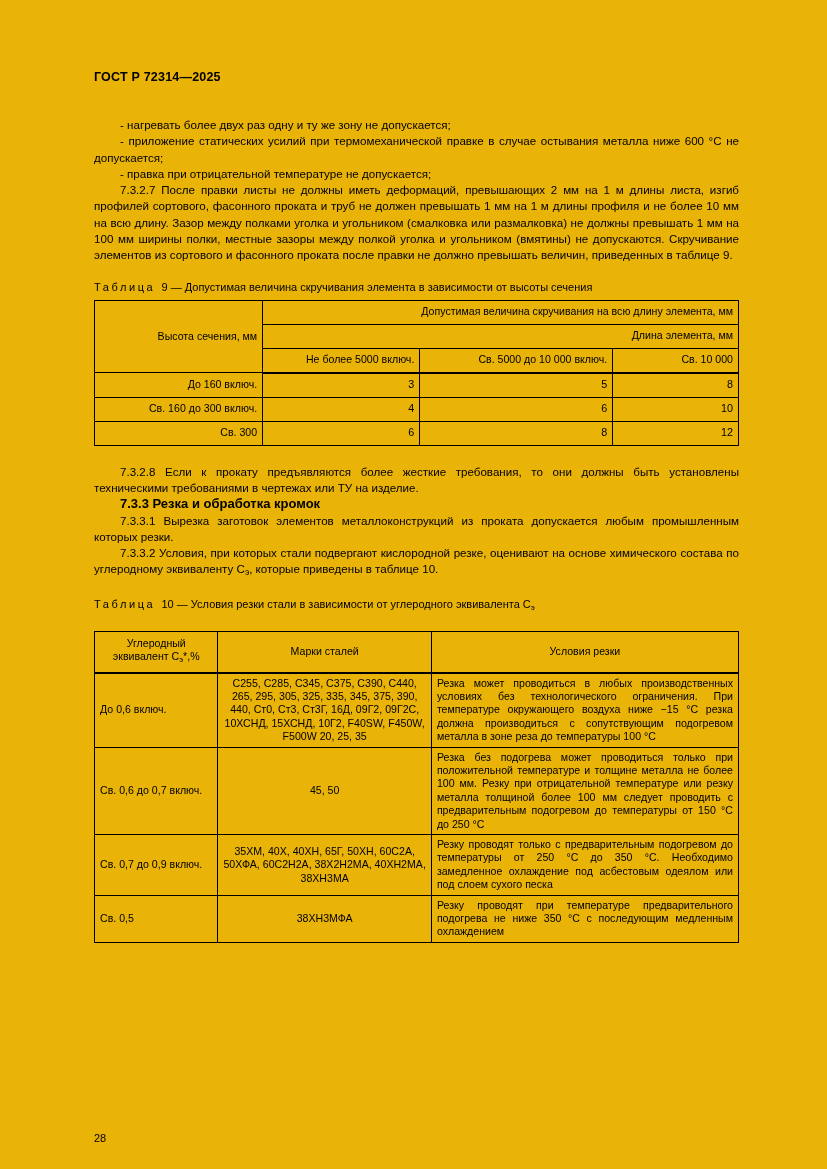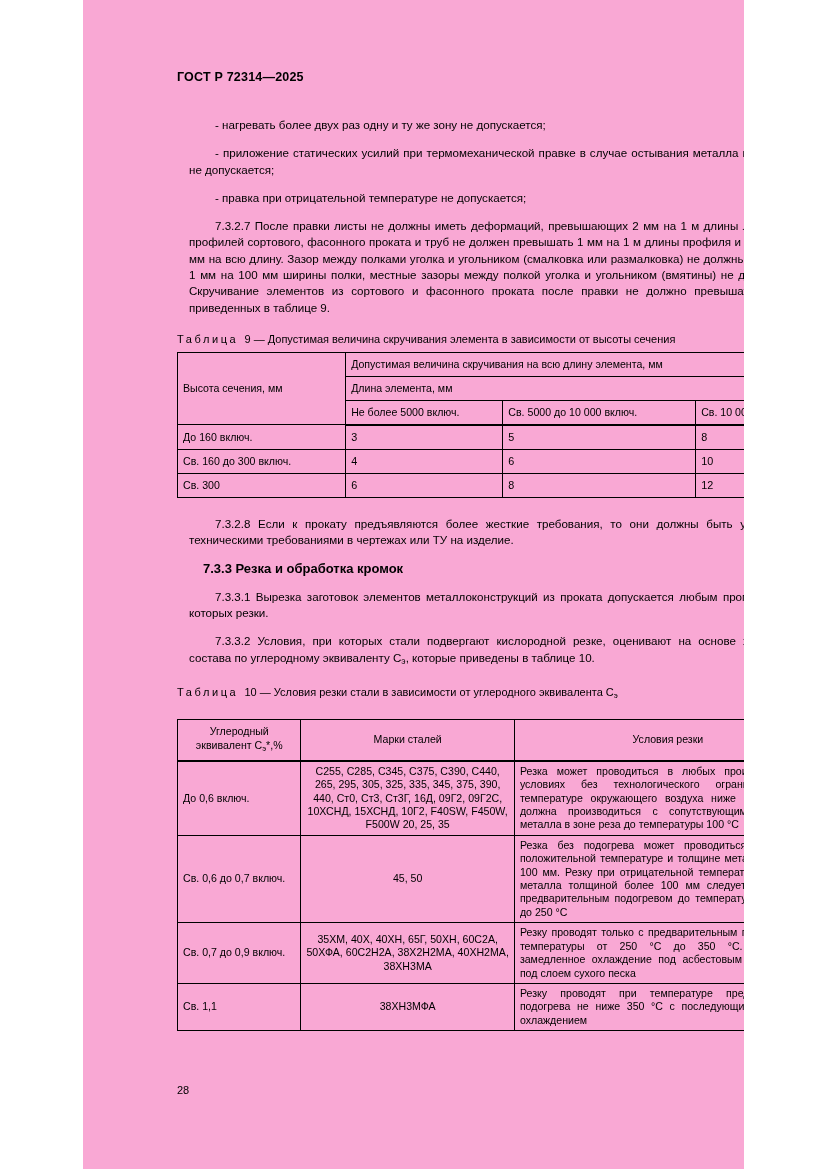--- a/index.html
+++ b/index.html
@@ -7,24 +7,24 @@
     margin: 0;
     padding: 0;
     background: #ffffff;
   }
   body {
     font-family: "Liberation Sans", sans-serif;
     color: #000000;
   }
   .page {
     position: relative;
-    width: 661px;
+    width: 827px;
     height: 1169px;
     margin: 0 auto;
-    background: #f9a8d4;
+    background: #eab308;
     box-sizing: border-box;
     overflow: hidden;
   }
   .content {
     position: absolute;
     left: 94px;
     top: 70px;
     width: 645px;
   }
 
@@ -32,21 +32,21 @@
   .doc-header {
     font-size: 12.5px;
     font-weight: bold;
     letter-spacing: 0.2px;
     margin: 0 0 32px 0;
     line-height: 1.2;
   }
 
   
   p.body-text {
-    margin: 12px;
+    margin: 0;
     font-size: 11.6px;
     line-height: 16.3px;
     text-align: justify;
     text-justify: inter-word;
     hyphens: manual;
   }
   p.indent { text-indent: 26px; }
   p.dash   { text-indent: 26px; }
 
   .section-head {
@@ -72,21 +72,21 @@
     border-collapse: collapse;
     width: 100%;
     font-size: 10.6px;
     line-height: 13.4px;
   }
   table.gost td, table.gost th {
     border: 1px solid #000000;
     padding: 3px 5px;
     font-weight: normal;
     vertical-align: middle;
-    text-align: left;
+    text-align: right;
   }
   table.gost .thick-bottom { border-bottom-width: 2px; }
 
   
   .t9 td, .t9 th { height: 17px; }
   .t9 .c-h  { width: 168px; }
   .t9 .c-a  { width: 157px; }
   .t9 .c-b  { width: 196px; }
   .t9 .c-c  { width: 124px; }
   .t9 td.num { font-size: 10.8px; }
@@ -104,21 +104,21 @@
   .t10 .hdr td { text-align: center; vertical-align: middle; padding: 5px 6px; }
 
   sub { font-size: 0.72em; vertical-align: -0.25em; }
 
   .nowrap { white-space: nowrap; }
 
   
   .page-number {
     position: absolute;
     left: 94px;
-    top: 1083px;
+    top: 1131px;
     font-size: 11px;
     line-height: 14px;
   }
 </style>
 </head>
 <body>
 
 <div class="page">
 
   <div class="content">
@@ -203,21 +203,21 @@
           <td class="c-eq">Св. 0,6 до 0,7 включ.</td>
           <td class="c-grade">45, 50</td>
           <td class="c-cond">Резка без подогрева может проводиться только при положительной температуре и толщине металла не более 100 мм. Резку при отрицательной температуре или резку металла толщиной более 100 мм следует проводить с предварительным подогревом до температуры от 150 °С до 250 °С</td>
         </tr>
         <tr>
           <td class="c-eq">Св. 0,7 до 0,9 включ.</td>
           <td class="c-grade">35ХМ, 40Х, 40ХН, 65Г, 50ХН, 60С2А, 50ХФА, 60С2Н2А, 38Х2Н2МА, 40ХН2МА, 38ХН3МА</td>
           <td class="c-cond">Резку проводят только с предварительным подогревом до температуры от 250 °С до 350 °С. Необходимо замедленное охлаждение под асбестовым одеялом или под слоем сухого песка</td>
         </tr>
         <tr>
-          <td class="c-eq">Св. 1,1</td>
+          <td class="c-eq">Св. 0,5</td>
           <td class="c-grade">38ХН3МФА</td>
           <td class="c-cond">Резку проводят при температуре предварительного подогрева не ниже 350 °С с последующим медленным охлаждением</td>
         </tr>
       </tbody>
     </table>
 
   </div>
 
   <div class="page-number">28</div>
 

